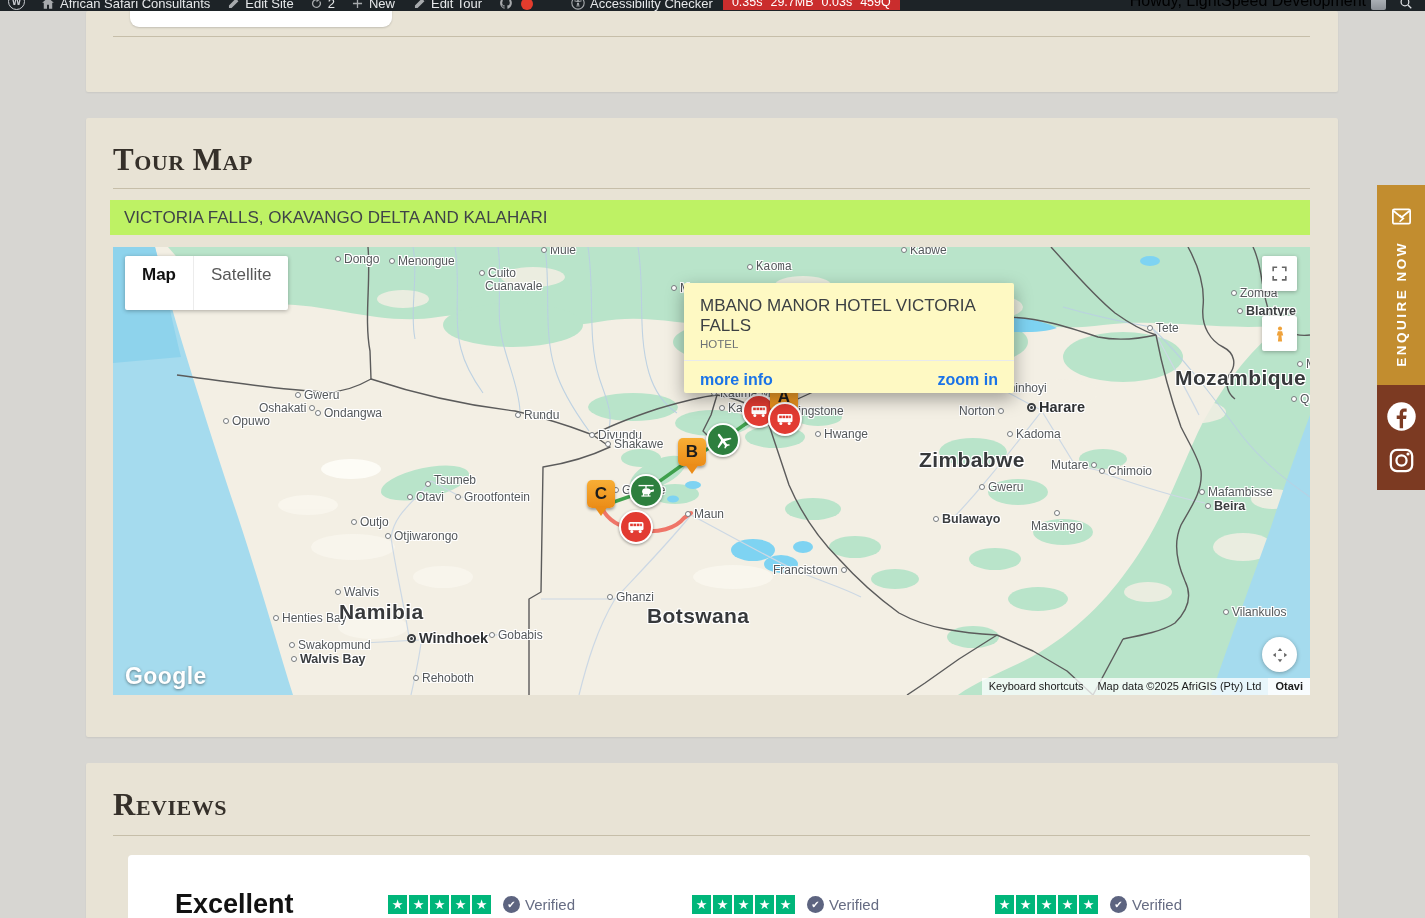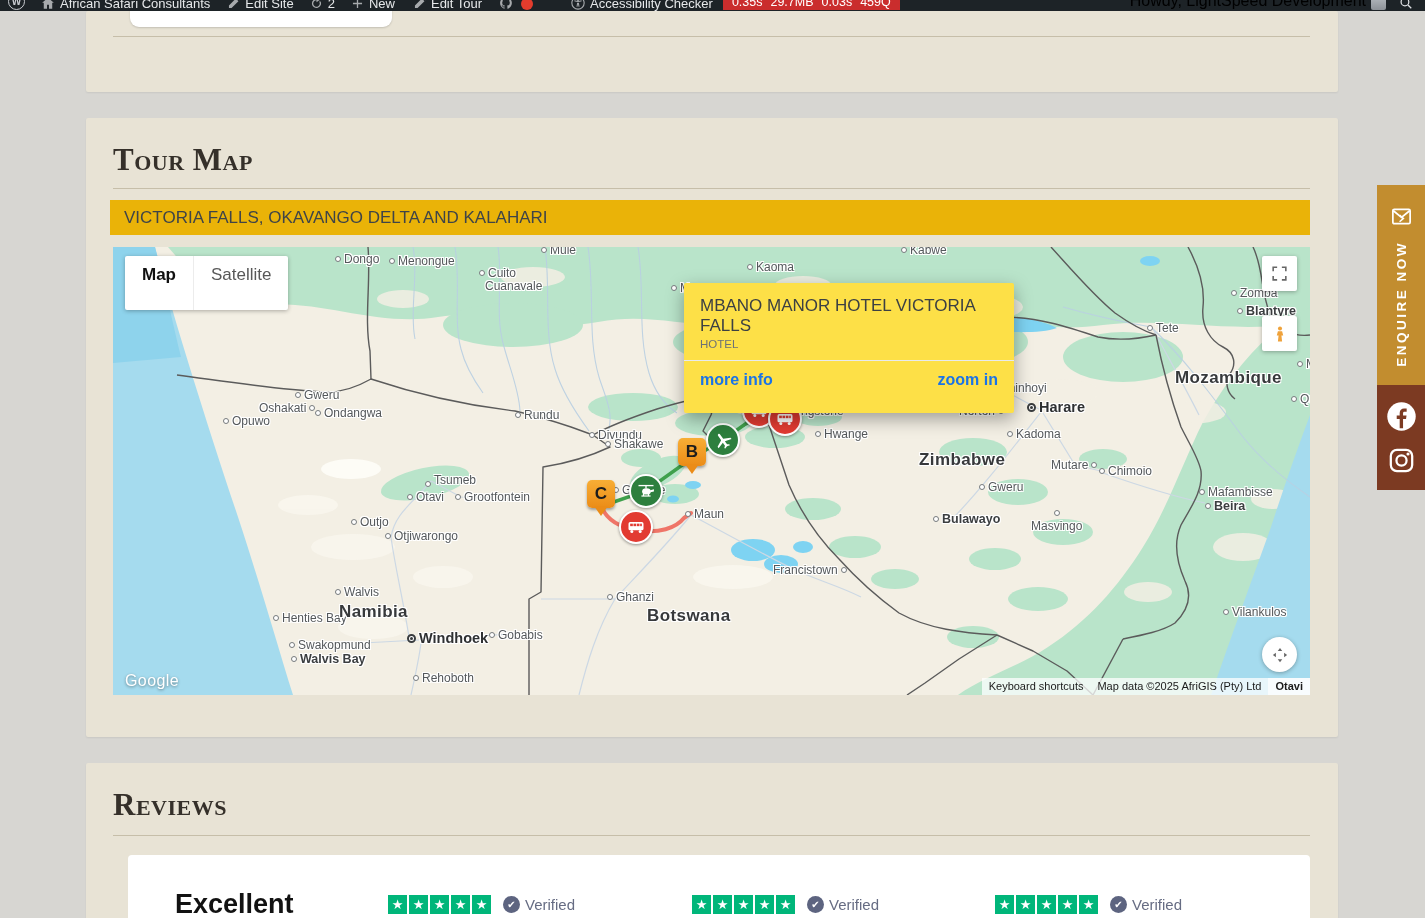--- a/index.html
+++ b/index.html
@@ -21,65 +21,65 @@
   
   .card{position:absolute;left:86px;width:1252px;background:#e8e3d5;border-radius:2px;box-shadow:0 1px 2px rgba(0,0,0,.07);}
   #card-top{top:11px;height:81px;}
   #card-map{top:118px;height:619px;}
   #card-reviews{top:763px;height:170px;}
   .white-remnant{position:absolute;left:44px;top:-1px;width:262px;height:17px;background:#fff;
                  border-radius:0 0 9px 9px;box-shadow:0 1px 2px rgba(0,0,0,.16);}
   .rule{position:absolute;left:27px;right:28px;border-top:1px solid #c6bea9;}
   .sec-heading{position:absolute;left:27px;font-family:"Liberation Serif",serif;font-variant:small-caps;
                font-weight:700;font-size:31px;color:#35302a;letter-spacing:.5px;}
-  .tour-bar{position:absolute;left:24px;width:1186px;height:35px;top:82px;background:#eab308;
+  .tour-bar{position:absolute;left:24px;width:1186px;height:35px;top:82px;background:#bef264;
             color:#3f4448;font-size:17px;line-height:35px;padding-left:14px;cursor:pointer;}
   
   .gmap{position:absolute;left:27px;top:129px;width:1197px;height:448px;overflow:hidden;background:#f3efe4;cursor:grab;}
   .gmap svg.base{position:absolute;left:0;top:0;z-index:0;}
   .map-labels{position:absolute;inset:0;z-index:10;pointer-events:none;}
   .plabel{position:absolute;font-size:12px;color:#54585b;white-space:nowrap;line-height:14px;
           display:flex;align-items:center;gap:3px;
           text-shadow:-1px -1px 0 #fff,1px -1px 0 #fff,-1px 1px 0 #fff,1px 1px 0 #fff,0 1px 0 #fff,0 -1px 0 #fff;}
   .plabel .dot{width:4px;height:4px;border:1.5px solid #767a7d;border-radius:50%;background:#fff;flex:none;}
-  .plabel.country{font-size:17px;font-weight:700;color:#37393b;letter-spacing:.4px;}
+  .plabel.country{font-size:21px;font-weight:700;color:#37393b;letter-spacing:.4px;}
   .plabel.capital{font-size:14.5px;font-weight:700;color:#2e3032;}
   .plabel.town-bold{font-weight:700;font-size:12.5px;color:#3b3e40;}
   .capdot{width:9px;height:9px;border:2px solid #393c3e;border-radius:50%;background:#fff;position:relative;flex:none;box-sizing:border-box;}
   .capdot::after{content:'';position:absolute;inset:1px;background:#393c3e;border-radius:50%;}
   .map-markers{position:absolute;inset:0;z-index:20;}
   .mk{position:absolute;width:28px;height:28px;border-radius:5px;background:linear-gradient(#f8ae35,#eb8c17);
       box-shadow:0 2px 3px rgba(0,0,0,.35);color:#1c1c1c;font-weight:700;font-size:17px;
       display:flex;align-items:center;justify-content:center;cursor:pointer;}
   .mk::after{content:'';position:absolute;left:50%;top:100%;transform:translateX(-50%);margin-top:-2px;
              border:7px solid transparent;border-top:10px solid #eb8c17;}
   .cmk{position:absolute;width:34px;height:34px;box-sizing:border-box;border-radius:50%;border:2.5px solid #fff;
        box-shadow:0 1px 3px rgba(0,0,0,.4);display:flex;align-items:center;justify-content:center;cursor:pointer;}
   .cmk.bus{background:#e23b32;}
   .cmk.air{background:#2d7f3e;}
   .cmk svg{width:20px;height:20px;display:block;}
   .ctl-mapsat{position:absolute;left:12px;top:9px;height:54px;background:#fff;border-radius:2px;z-index:30;
               box-shadow:0 1px 4px rgba(0,0,0,.3);display:flex;font-size:17px;}
   .btn-map{padding:0 17px;line-height:38px;font-weight:700;color:#111;cursor:pointer;}
   .btn-sat{padding:0 17px;line-height:38px;color:#585858;border-left:1px solid #ececec;cursor:pointer;}
-  .iw{position:absolute;left:571px;top:36px;width:330px;background:#fde047;border-radius:2px;z-index:32;
+  .iw{position:absolute;left:571px;top:36px;width:330px;background:#fef9c3;border-radius:2px;z-index:32;
       box-shadow:0 6px 18px rgba(0,0,0,.35);}
   .iw-title{padding:13px 16px 2px;font-size:17px;color:#3c4043;}
   .iw-sub{padding:0 16px 10px;font-size:11.5px;color:#6d7276;}
   .iw-foot{border-top:1px solid #e8eaed;display:flex;justify-content:space-between;
-           padding:10px 16px 24px;font-size:16px;font-weight:700;color:#1a73e8;}
+           padding:10px 16px 4px;font-size:16px;font-weight:700;color:#1a73e8;}
   .iw-foot span{cursor:pointer;}
   .sqbtn{position:absolute;left:1149px;width:35px;height:35px;background:#fff;border-radius:2px;z-index:30;
          box-shadow:0 1px 4px rgba(0,0,0,.3);display:flex;align-items:center;justify-content:center;cursor:pointer;}
   .panbtn{position:absolute;left:1149px;top:390px;width:35px;height:35px;background:#fff;border-radius:50%;z-index:30;
           box-shadow:0 1px 4px rgba(0,0,0,.3);display:flex;align-items:center;justify-content:center;cursor:pointer;}
   .daybyday{position:absolute;left:449px;top:390px;width:300px;height:53px;border-radius:8px;z-index:28;
             background:rgba(148,156,163,.87);color:#3c4145;font-size:16.5px;letter-spacing:.8px;
             display:flex;align-items:center;justify-content:center;cursor:pointer;}
-  .glogo{position:absolute;left:12px;bottom:5px;z-index:30;color:#fff;font-size:16px;font-weight:400;
+  .glogo{position:absolute;left:12px;bottom:5px;z-index:30;color:#fff;font-size:23px;font-weight:700;
          letter-spacing:.4px;text-shadow:0 1px 3px rgba(0,0,0,.45);cursor:pointer;}
   .attrib{position:absolute;right:0;bottom:0;z-index:30;display:flex;font-size:11px;color:#1b1b1b;}
   .chip{background:rgba(255,255,255,.75);padding:2px 7px 3px;white-space:nowrap;cursor:pointer;}
   .chip.bold{font-weight:700;background:rgba(255,255,255,.92);}
   
   .tp-widget{position:absolute;left:42px;top:92px;width:1182px;height:78px;background:#fff;border-radius:4px 4px 0 0;}
   .excellent{position:absolute;left:47px;top:34px;font-size:27px;font-weight:700;color:#121212;}
   .tp-group{position:absolute;top:40px;display:flex;align-items:center;gap:12px;}
   .tp-stars{display:flex;gap:2px;}
   .tp-star{width:19px;height:19px;background:#00b67a;color:#fff;font-size:13px;line-height:19px;
@@ -298,21 +298,21 @@
           <span class="dot"></span>
           <span class="ltxt">Menongue</span>
         </div>
         <div class="plabel" style="left: 366px; top: 19px;">
           <span class="dot"></span>
           <span class="ltxt">Cuito</span>
         </div>
         <div class="plabel" style="left: 372px; top: 32px;">
           <span class="ltxt">Cuanavale</span>
         </div>
-        <div class="plabel" style="left: 634px; top: 13px;">
+        <div class="plabel" style="left: 634px; top: 13px; font-family: Liberation Mono, monospace;">
           <span class="dot"></span>
           <span class="ltxt">Kaoma</span>
         </div>
         <div class="plabel" style="left: 788px; top: -4px;">
           <span class="dot"></span>
           <span class="ltxt">Kabwe</span>
         </div>
         <div class="plabel" style="left: 558px; top: 34px;">
           <span class="dot"></span>
           <span class="ltxt">Mongu</span>

